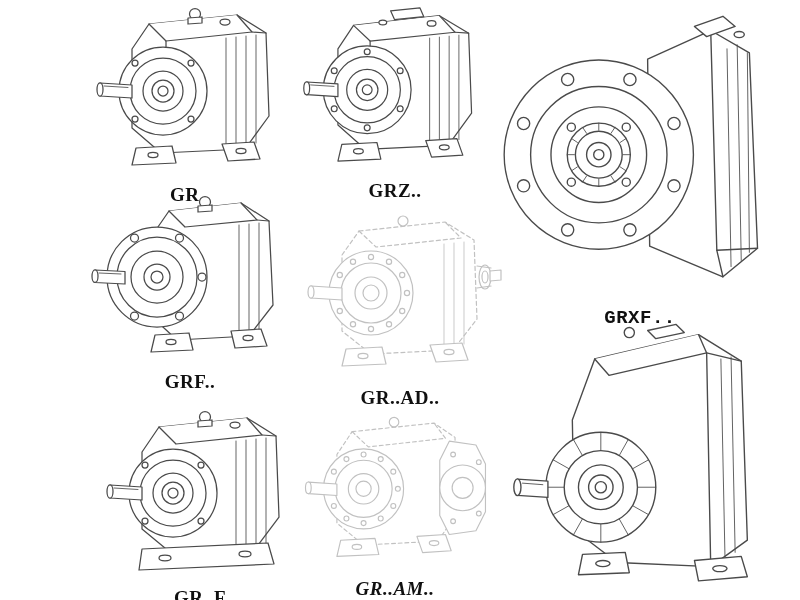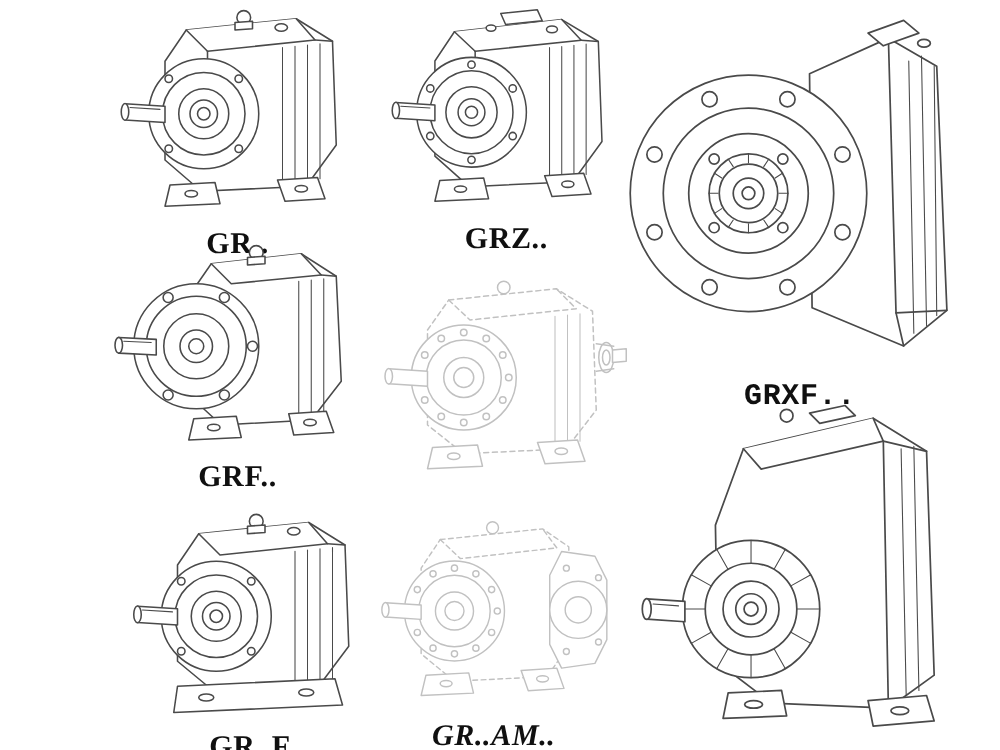--- a/index.html
+++ b/index.html
@@ -2,21 +2,21 @@
 <html><head>
 <meta charset="utf-8">
 <style>
   * { margin:0; padding:0; box-sizing:border-box; }
   html,body { background:#ffffff; }
   body { font-family:"Liberation Serif", serif; }
   .canvas { position:relative; width:800px; height:600px; background:#fff; overflow:hidden; margin:0 auto; }
   .cell { position:absolute; display:flex; flex-direction:column; align-items:center; }
   .art { width:100%; flex:1 1 auto; display:flex; align-items:center; justify-content:center; }
   .art svg { width:100%; height:100%; }
-  .lbl { flex:0 0 26px; font-weight:bold; font-size:24px; letter-spacing:0.5px; color:#101010; text-align:center; line-height:26px; }
+  .lbl { flex:0 0 26px; font-weight:bold; font-size:19px; letter-spacing:0.5px; color:#101010; text-align:center; line-height:26px; }
   g.ink   { stroke:#4a4a4a; fill:none; stroke-width:1.25; stroke-linejoin:round; stroke-linecap:round; }
   g.ink2  { stroke:#4a4a4a; fill:none; stroke-width:1.35; stroke-linejoin:round; stroke-linecap:round; }
   g.ghost { stroke:#c1c1c1; fill:none; stroke-width:1.2; stroke-linejoin:round; stroke-linecap:round; }
   .thin { stroke-width:0.85; }
 </style>
 </head>
 <body>
 
 <div class="canvas">
 
@@ -47,21 +47,21 @@
           <circle cx="106" cy="117" r="3"></circle>
           <path fill="#fff" d="M15 81 L47 83 L47 96 L15 94 Z"></path>
           <ellipse cx="15" cy="87.5" rx="3" ry="6.7" fill="#fff"></ellipse>
           <path class="thin" d="M19 84 L43 85.5"></path>
         </g>
       </svg>
     </div>
     <figcaption class="lbl">GR..</figcaption>
   </figure>
 
-  <figure class="cell" style="left:305px; top:2px; width:200px; height:198px;">
+  <figure class="cell" style="left:295px; top:2px; width:200px; height:198px;">
     <div class="art">
       <svg viewBox="0 0 205 180" preserveAspectRatio="xMidYMid meet">
         <g class="ink">
           <path fill="#fff" d="M60 24 L148 14 L178 32 L181 114 L157 147 L72 151 L44 126 L44 48 Z"></path>
           <path fill="#fff" d="M60 24 L77 40 L164 31 L148 14"></path>
           <path d="M164 31 L178 32"></path>
           <path d="M77 40 L77 62"></path>
           <path fill="#fff" d="M98 9 L128 6 L132 15 L102 18 Z"></path>
           <ellipse cx="90" cy="21" rx="4" ry="2.5" fill="#fff"></ellipse>
           <ellipse cx="140" cy="22" rx="4.5" ry="2.8" fill="#fff"></ellipse>
@@ -190,20 +190,21 @@
           <circle cx="76" cy="88" r="8" fill="#fff"></circle>
           <path fill="#fff" d="M16 81 L47 83 L47 95 L16 93 Z"></path>
           <ellipse cx="16" cy="87" rx="3" ry="6.2" fill="#fff"></ellipse>
           <ellipse cx="190" cy="72" rx="6" ry="12" fill="#fff"></ellipse>
           <ellipse cx="190" cy="72" rx="3" ry="6"></ellipse>
           <path d="M182 61 L196 63 M182 83 L196 81"></path>
           <path fill="#fff" d="M195 66 L206 65 L206 75 L195 76 Z"></path>
         </g>
       </svg>
     </div>
+    <figcaption class="lbl">GR..AD..</figcaption>
   </figure>
 
   <figure class="cell" style="left:95px; top:405px; width:210px; height:193px;">
     <div class="art">
       <svg viewBox="0 0 210 180" preserveAspectRatio="xMidYMid meet">
         <g class="ink">
           <path fill="#fff" d="M64 22 L152 13 L181 31 L184 112 L160 144 L76 148 L47 124 L47 47 Z"></path>
           <path fill="#fff" d="M64 22 L81 39 L167 30 L152 13"></path>
           <path d="M167 30 L181 31"></path>
           <path class="thin" d="M171 33 L171 139 M161 34 L161 141 M151 35 L151 143 M141 36 L141 144"></path>

